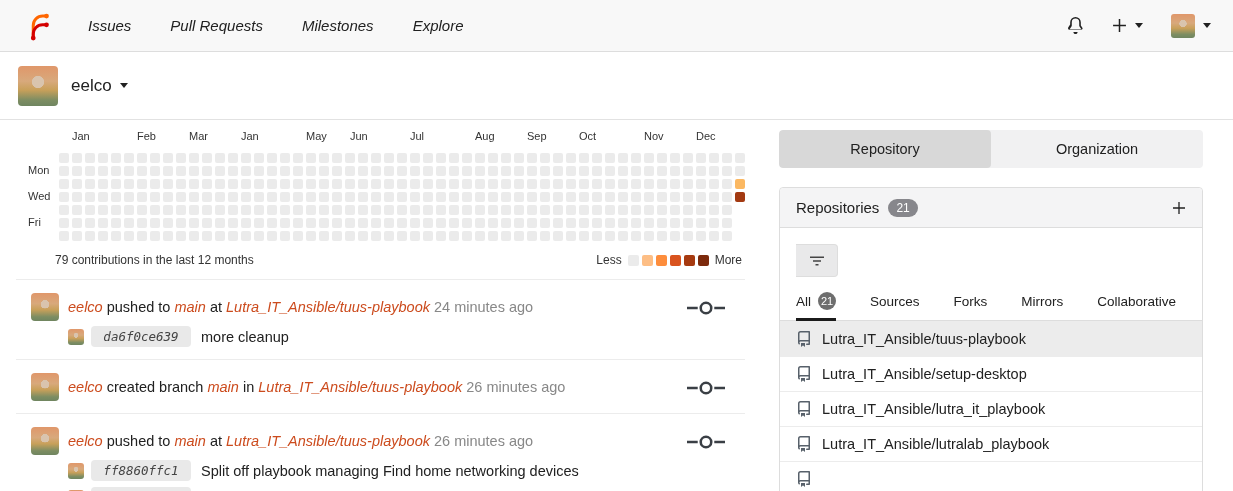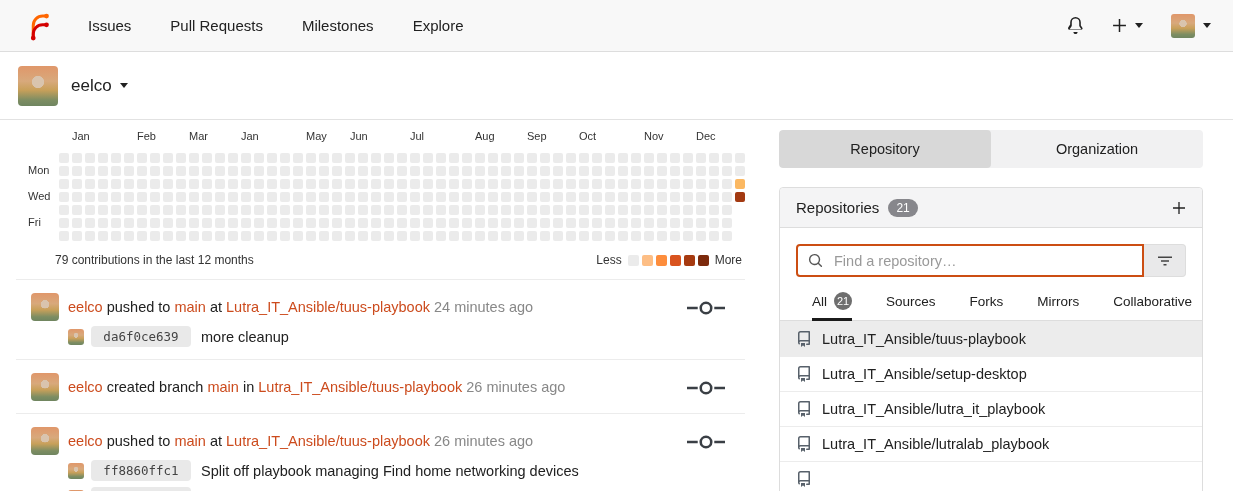--- a/index.html
+++ b/index.html
@@ -2,21 +2,21 @@
 <html><head>
 <meta charset="utf-8">
 <style>
   * { box-sizing: border-box; }
   html,body { margin:0; padding:0; }
   body {
     width:1233px; height:491px; overflow:hidden;
     font-family:"Liberation Sans", sans-serif;
     color:#212121; background:#fff; font-size:14.5px;
   }
-  a { text-decoration:none; color:inherit; }
+  a { text-decoration:none; color:inherit;font-style:italic; }
 
   
   .navbar { height:52px; background:#f8f8f8; border-bottom:1px solid #ddd;
             display:flex; align-items:center; padding:0 22px; }
   .logo { width:30px; height:32px; margin-right:36px; cursor:pointer; }
   .nav-link { font-size:15px; color:#212121; margin-right:39px; cursor:pointer; }
   .nav-right { margin-left:auto; display:flex; align-items:center; gap:28px; }
   .icon-btn { display:flex; align-items:center; gap:8px; cursor:pointer; }
   .caret { width:0; height:0; border-left:4px solid transparent;
            border-right:4px solid transparent; border-top:5px solid #212121; }
@@ -87,21 +87,21 @@
                   font-family:"Liberation Sans", sans-serif; background:transparent; }
   .search-input::placeholder { color:#999; }
   .filter-btn { width:42px; height:33px; background:#e9e9ea; border:1px solid #ddd;
                 border-left:none; border-radius:0 4px 4px 0; display:flex;
                 align-items:center; justify-content:center; cursor:pointer; }
   .filter-tabs { display:flex; gap:34px; padding:0 16px; margin-top:15px;
                  border-bottom:1px solid #ddd; font-size:13.5px; }
   .ftab { padding-bottom:8px; display:flex; align-items:center; gap:7px;
           border-bottom:3px solid transparent; margin-bottom:-1px; cursor:pointer; }
   .ftab.active { border-bottom-color:#1b1b1b; }
-  .ftab:first-child { margin-left:16px; }
+  .ftab:first-child { margin-left:0; }
   .ftab-badge { background:#6e6e6e; color:#fff; border-radius:50%; width:18px; height:18px;
                 font-size:11px; display:flex; align-items:center; justify-content:center; }
   .repo-row { height:35px; display:flex; align-items:center; padding:0 16px;
               border-top:1px solid #ececec; font-size:14.5px; cursor:pointer; }
   .repo-row:first-child { border-top:none; }
   .repo-row.active { background:#ececec; }
   .repo-row svg { margin-right:10px; flex:none; }
 </style>
 </head>
 <body>
@@ -649,26 +649,20 @@
         <span class="card-title">Repositories</span>
         <span class="count-badge">21</span>
         <span class="add-btn">
           <svg width="14" height="14" viewBox="0 0 14 14">
             <path d="M7 1v12M1 7h12" stroke="#212121" stroke-width="1.3"></path>
           </svg>
         </span>
       </div>
 
       <div class="search-row">
-        <div class="search-box">
-          <svg width="15" height="15" viewBox="0 0 16 16" fill="#555">
-            <path d="M10.68 11.74a6 6 0 0 1-7.922-8.982 6 6 0 0 1 8.982 7.922l3.04 3.04a.749.749 0 0 1-.326 1.275.749.749 0 0 1-.734-.215ZM11.5 7a4.499 4.499 0 1 0-8.997 0A4.499 4.499 0 0 0 11.5 7Z"></path>
-          </svg>
-          <input class="search-input" type="text" placeholder="Find a repository…" style="">
-        </div>
         <div class="filter-btn">
           <svg width="16" height="12" viewBox="0 0 16 12">
             <path d="M1 2.2h14M4 6h8M6.5 9.8h3" stroke="#444" stroke-width="1.6"></path>
           </svg>
         </div>
       </div>
 
       <div class="filter-tabs">
         <span class="ftab active">
           <span>All</span>

